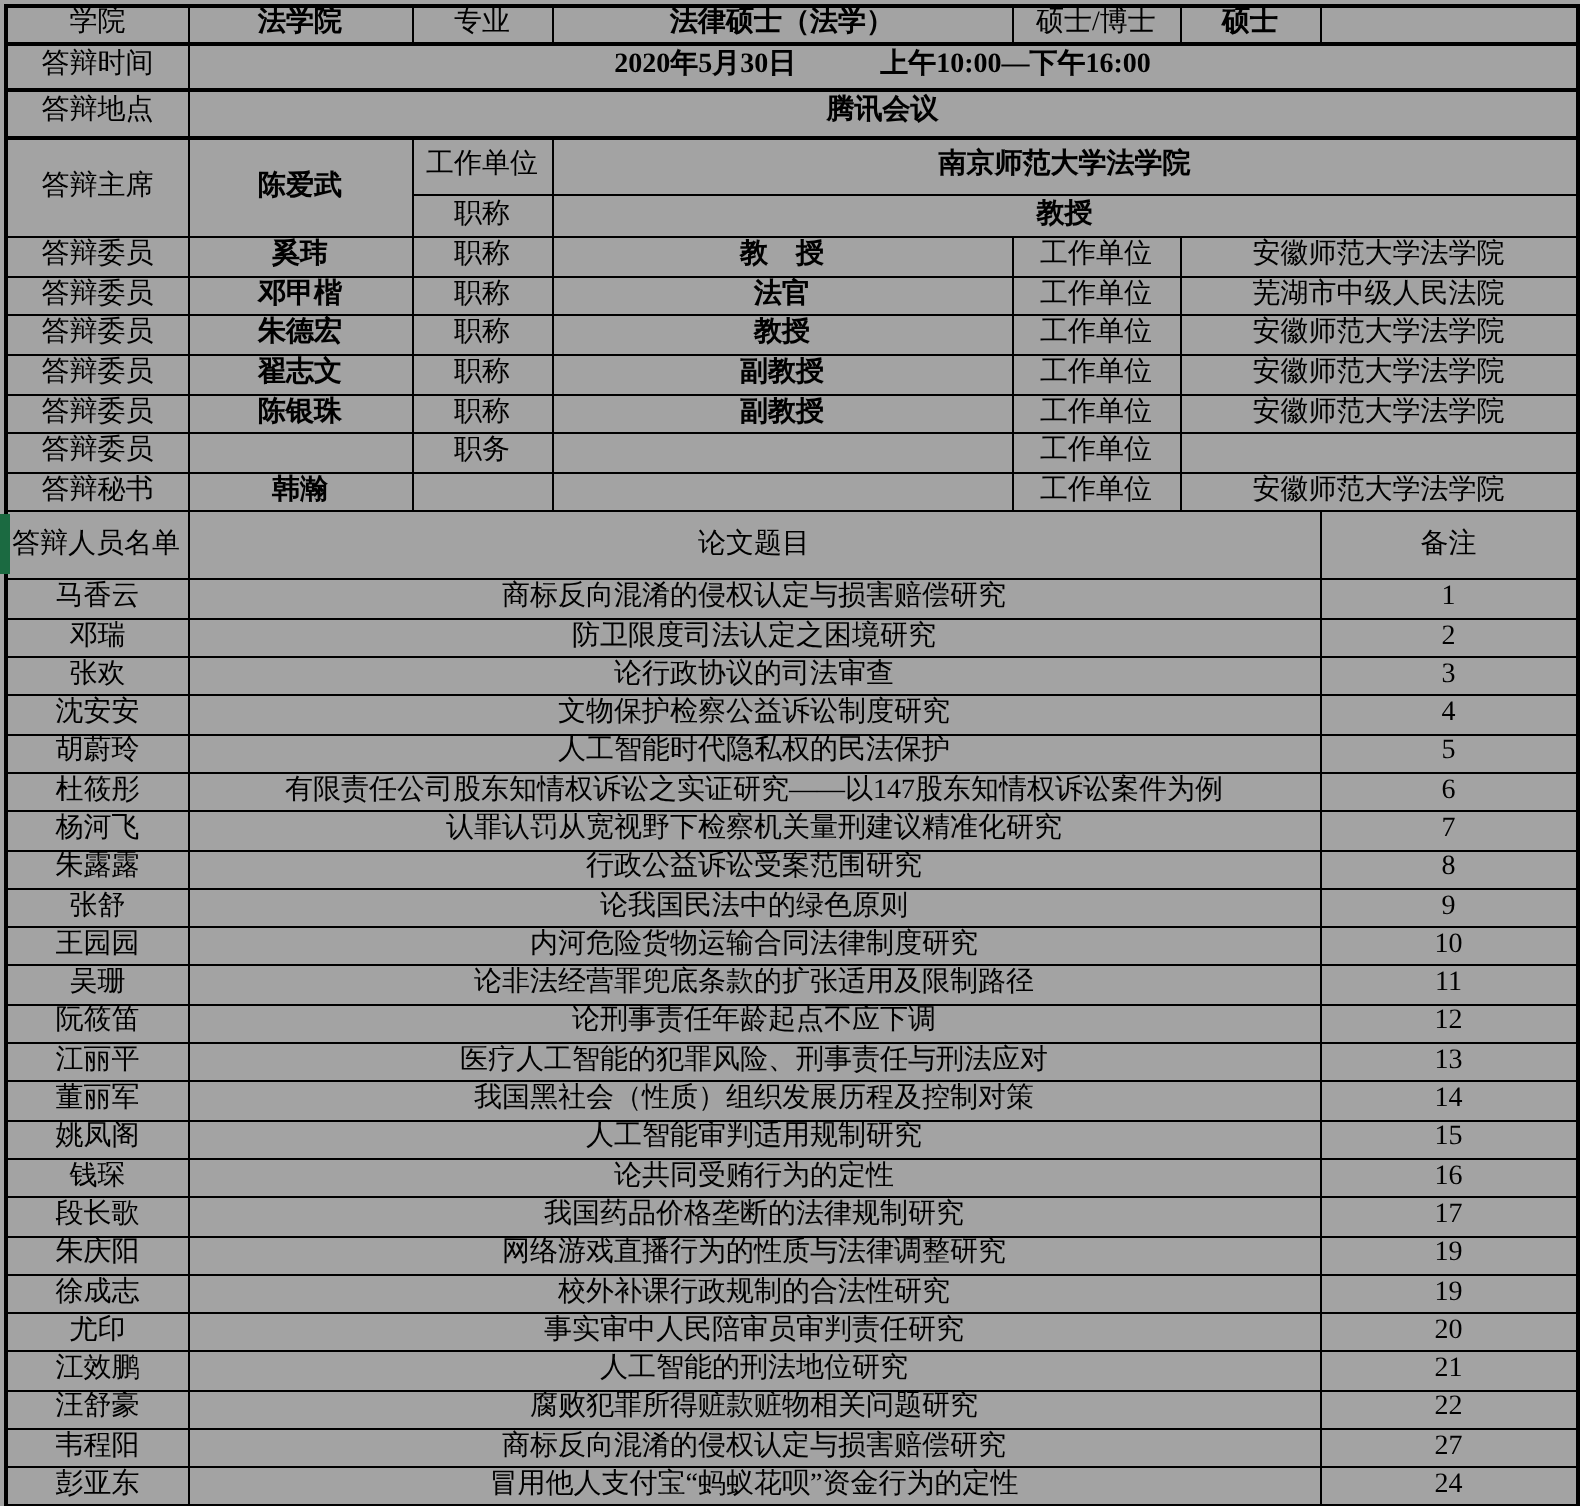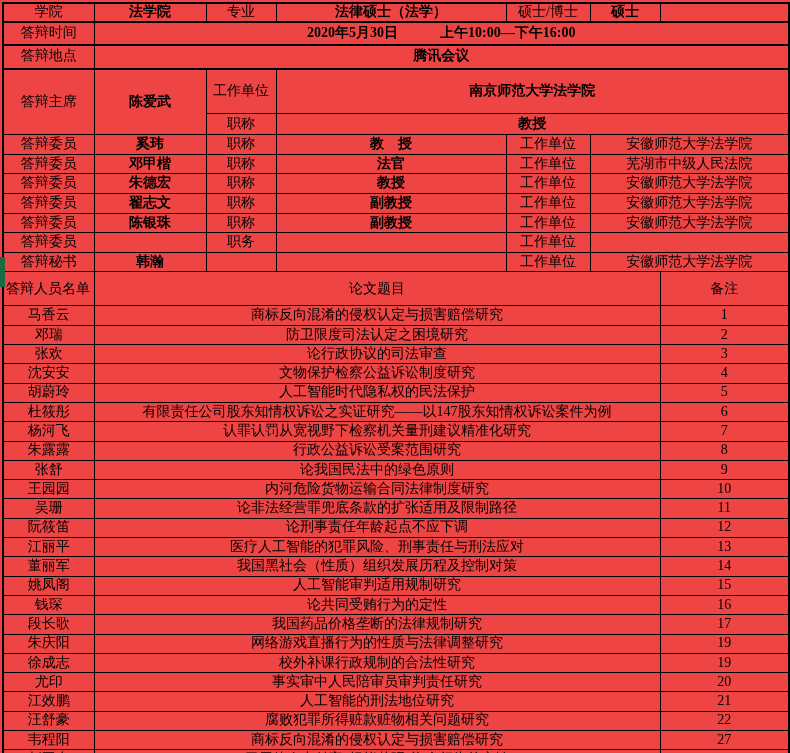--- a/index.html
+++ b/index.html
@@ -4,21 +4,21 @@
 <style>
   html, body {
     margin: 0;
     padding: 0;
     background: #ffffff;
   }
   .sheet {
     position: relative;
     width: 790px;
     height: 753px;
-    background: #ef4444;
+    background: #a3a3a3;
     font-family: "Liberation Serif", "DejaVu Serif", serif;
     color: #000000;
     box-sizing: border-box;
     padding: 2px;
   }
   table.grid {
     border-collapse: collapse;
     table-layout: fixed;
     width: 786px;
     border: 2px solid #000000;
@@ -39,21 +39,21 @@
   td.left { text-align: left; }
   td.pre  { white-space: pre; }
   td.wrap2 {
     white-space: pre-line;
     font-size: 13px;
     line-height: 1.25;
   }
   tr.r18 { height: 18px; }
   tr.r23 { height: 23px; margin-left: 36px; }
   tr.r24 { height: 24px; padding-left: 21px; }
-  tr.r27 { height: 45px; padding-left: 22px; }
+  tr.r27 { height: 29px; padding-left: 22px; }
   tr.r21 { height: 21px; }
   tr.rc  { height: 19.6px; margin-left: 42px; }   
   tr.rh  { height: 34px; }     
   tr.rl  { height: 19.3px; }   
   .green-marker {
     position: absolute;
     left: 0;
     top: 257px;
     width: 5px;
     height: 30px;

